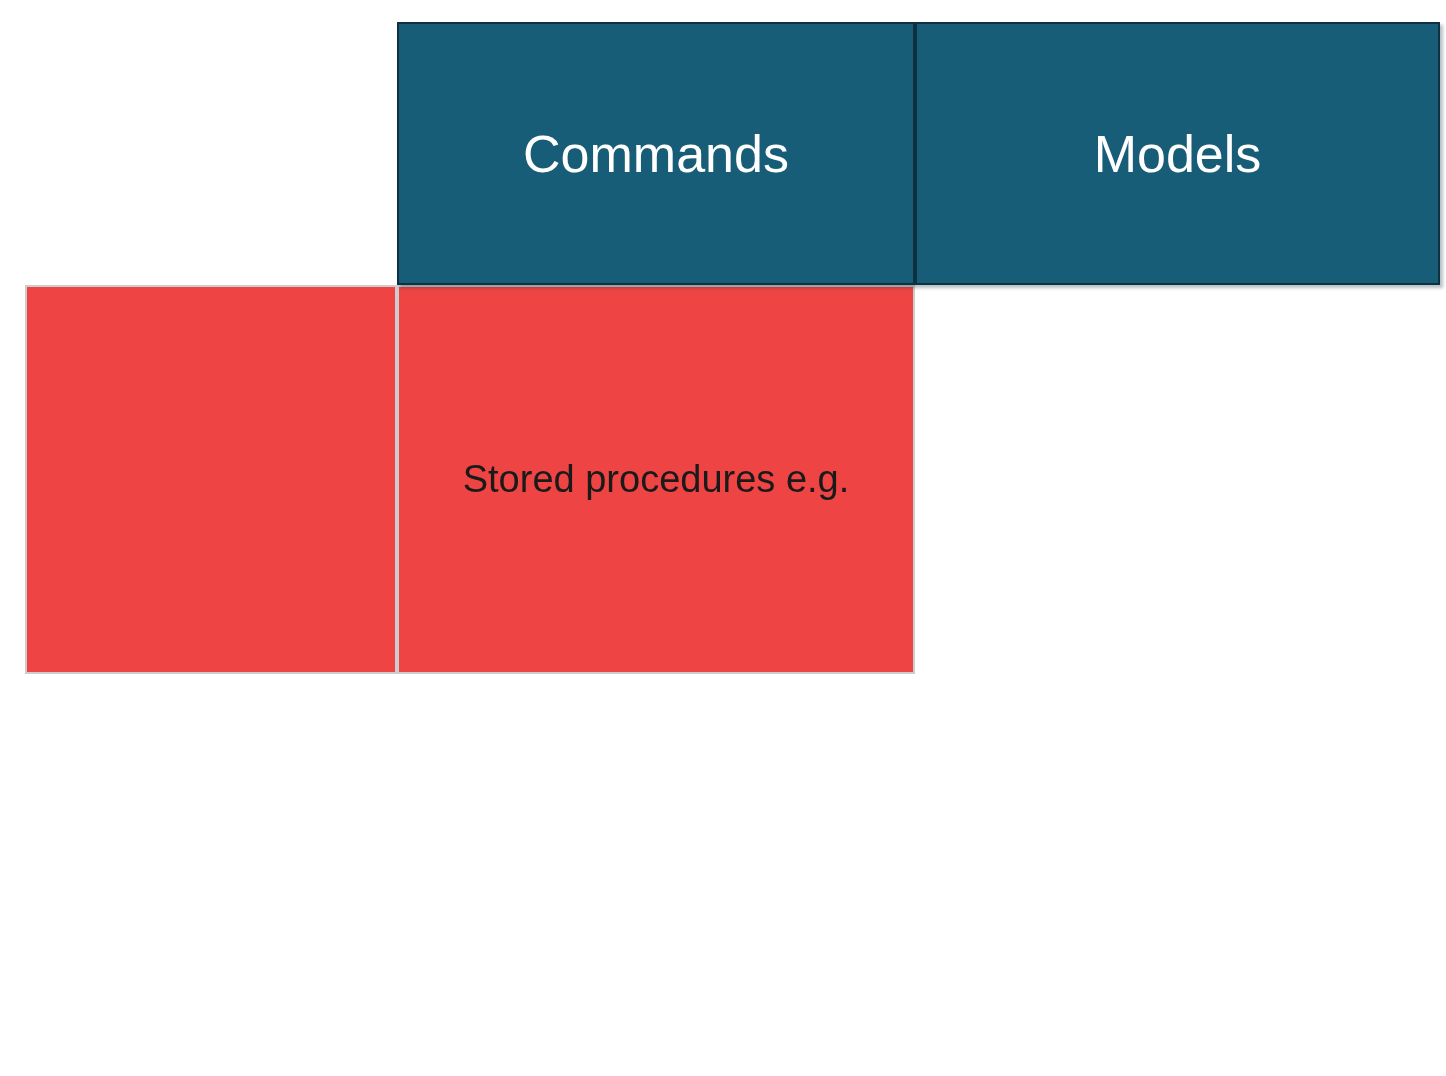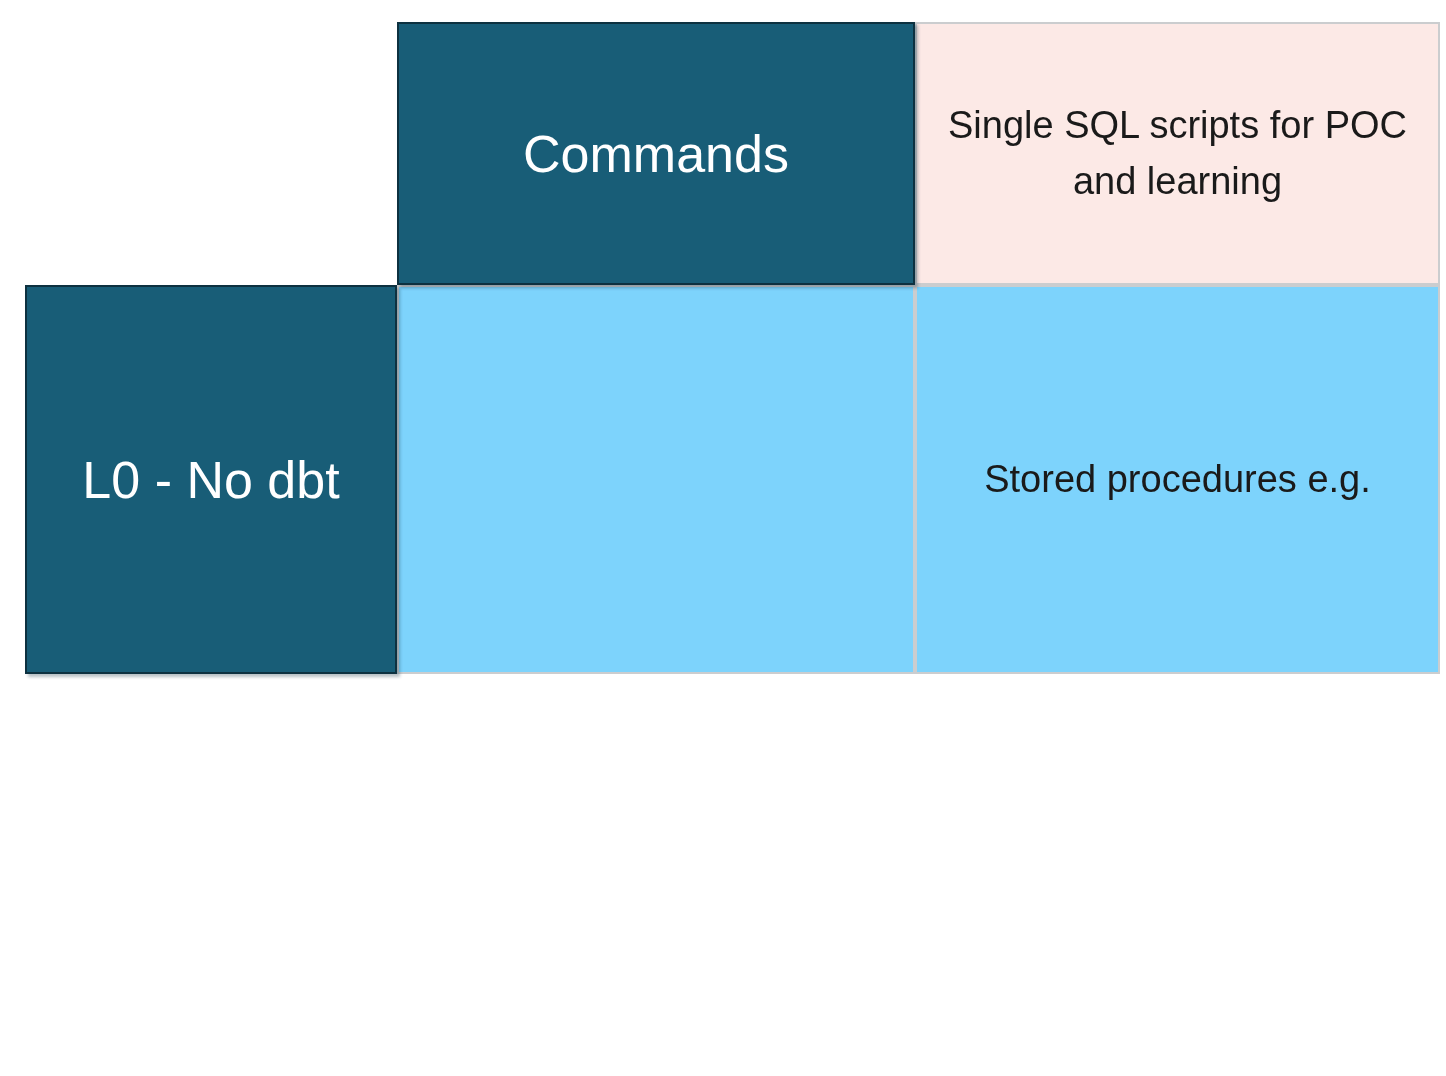--- a/index.html
+++ b/index.html
@@ -39,21 +39,21 @@
     background: #185d77;
     border: 2px solid #0d3140;
     color: #ffffff;
     font-size: 52px;
     font-weight: 400;
     box-shadow: 3px 3px 3px rgba(20, 50, 65, 0.30);
     position: relative;
     z-index: 2;
   }
   .light {
-    background: #7dd3fc;
+    background: #ef4444;
     border: 2px solid #cbcdcf;
     color: #1a1a1a;
     font-size: 38px;
     line-height: 1.45;
     position: relative;
     z-index: 1;
   }
   .pink {
     background: #fce9e6;
   }
@@ -69,30 +69,27 @@
   <div class="matrix">
 
     <div class="cell corner">
       <span></span>
     </div>
 
     <div class="cell teal">
       <span>Commands</span>
     </div>
 
+    <div class="cell teal">
+      <span>Models</span>
+    </div>
 
 
 
-    <div class="cell light pink">
-      <span class="wrap-narrow">Single SQL scripts for POC and learning</span>
-    </div>
 
-    <div class="cell teal">
-      <span>L0 - No dbt</span>
-    </div>
 
     <div class="cell light">
       <span></span>
     </div>
 
     <div class="cell light">
       <span class="wrap-narrow">Stored procedures e.g.</span>
     </div>
 
   </div>

